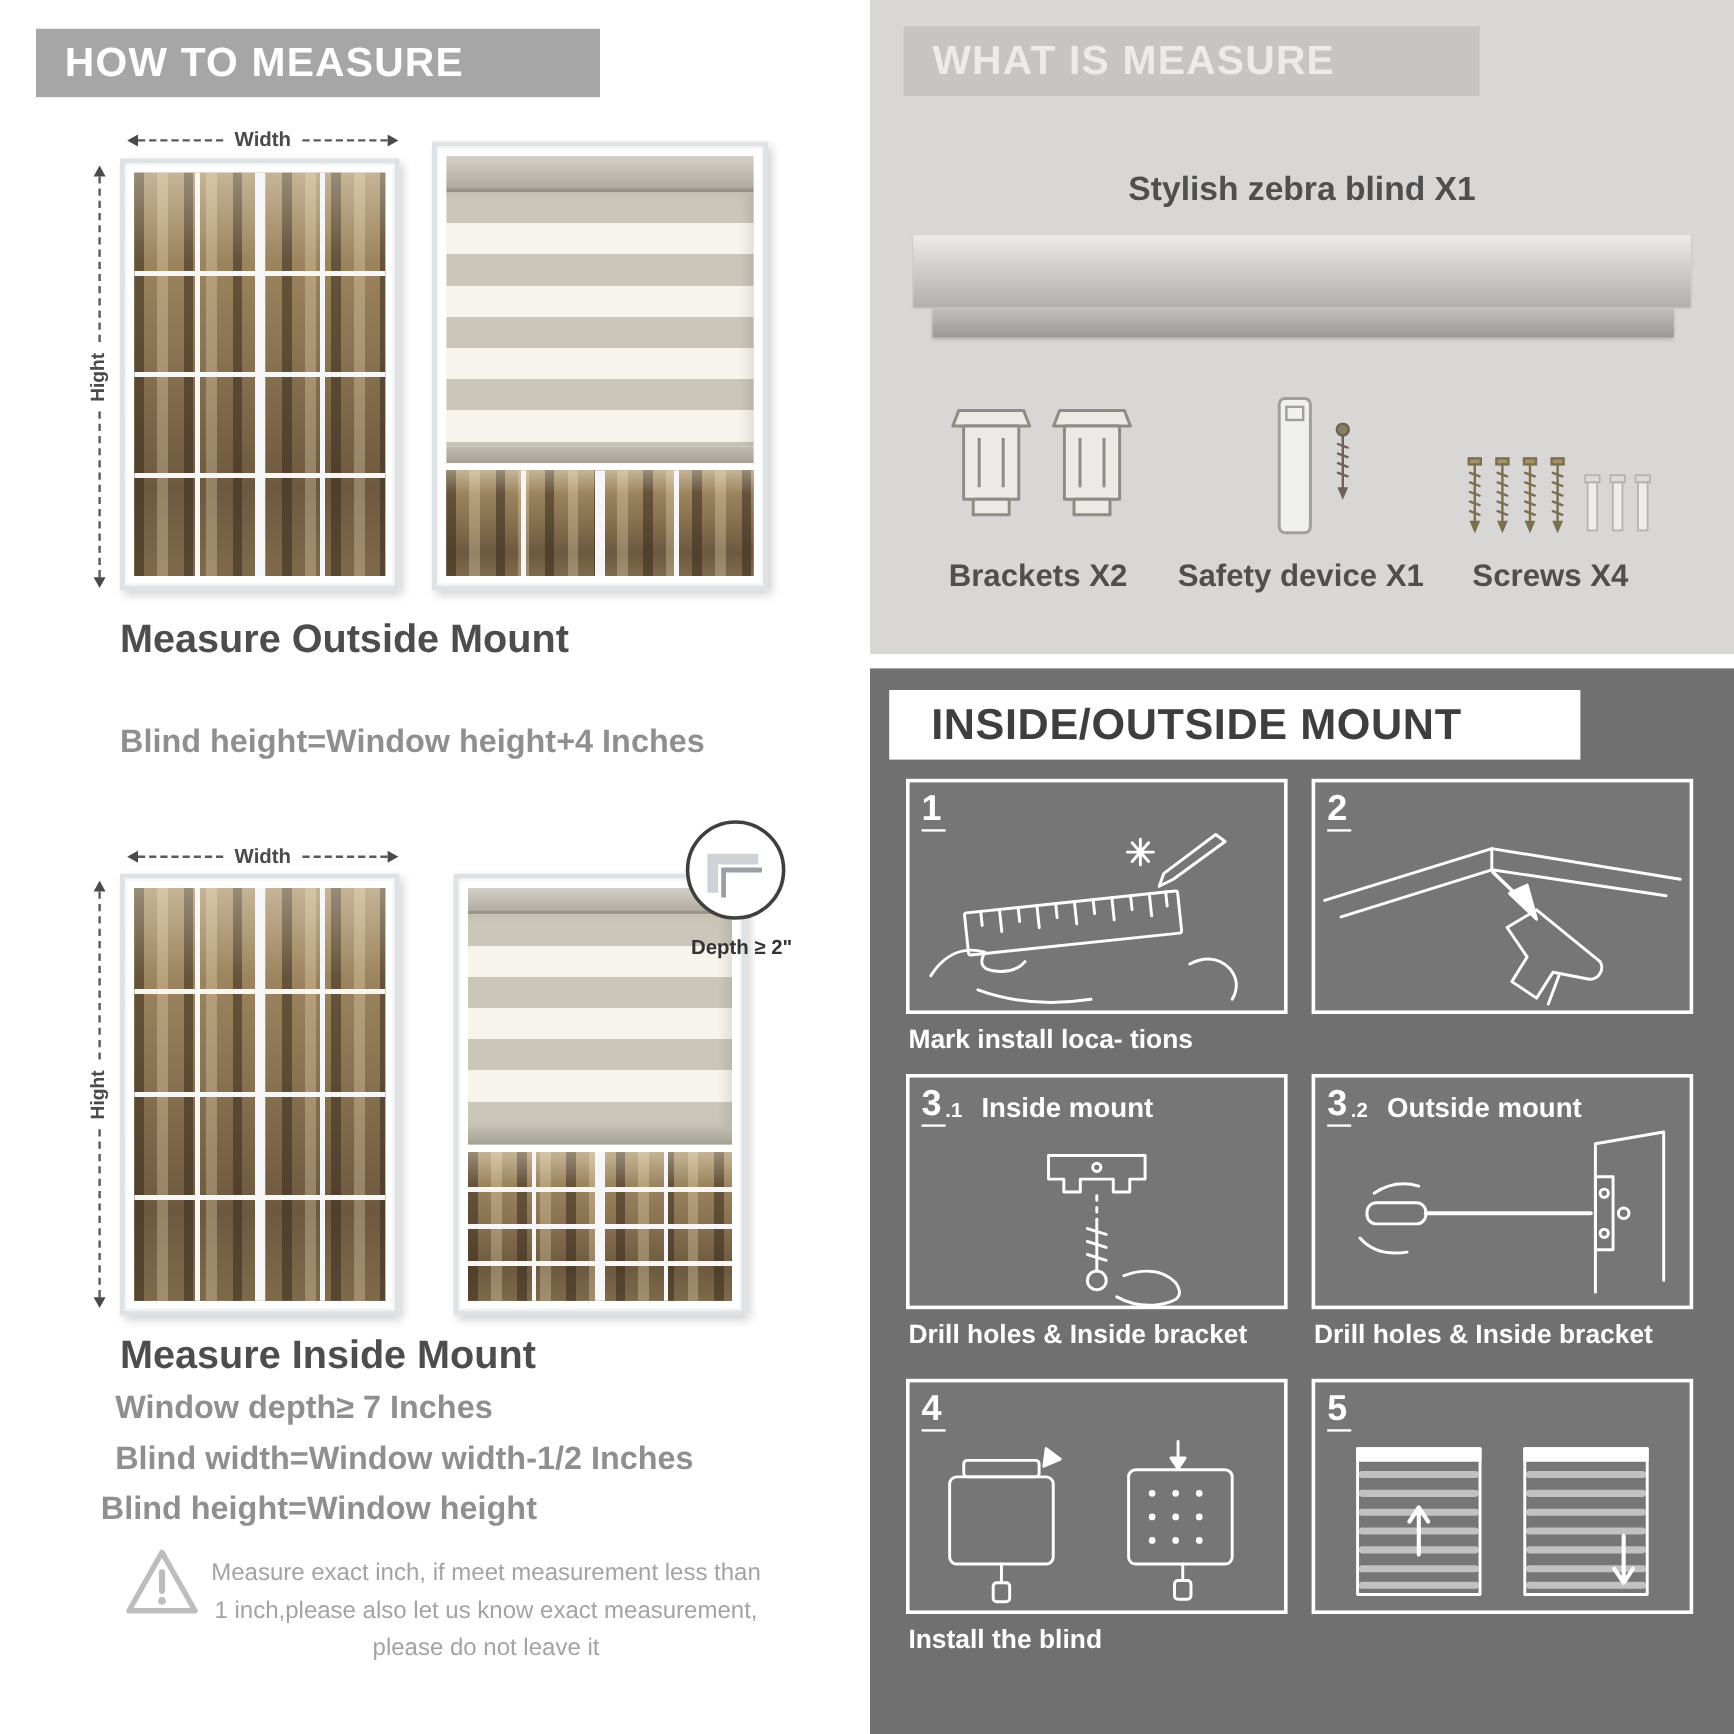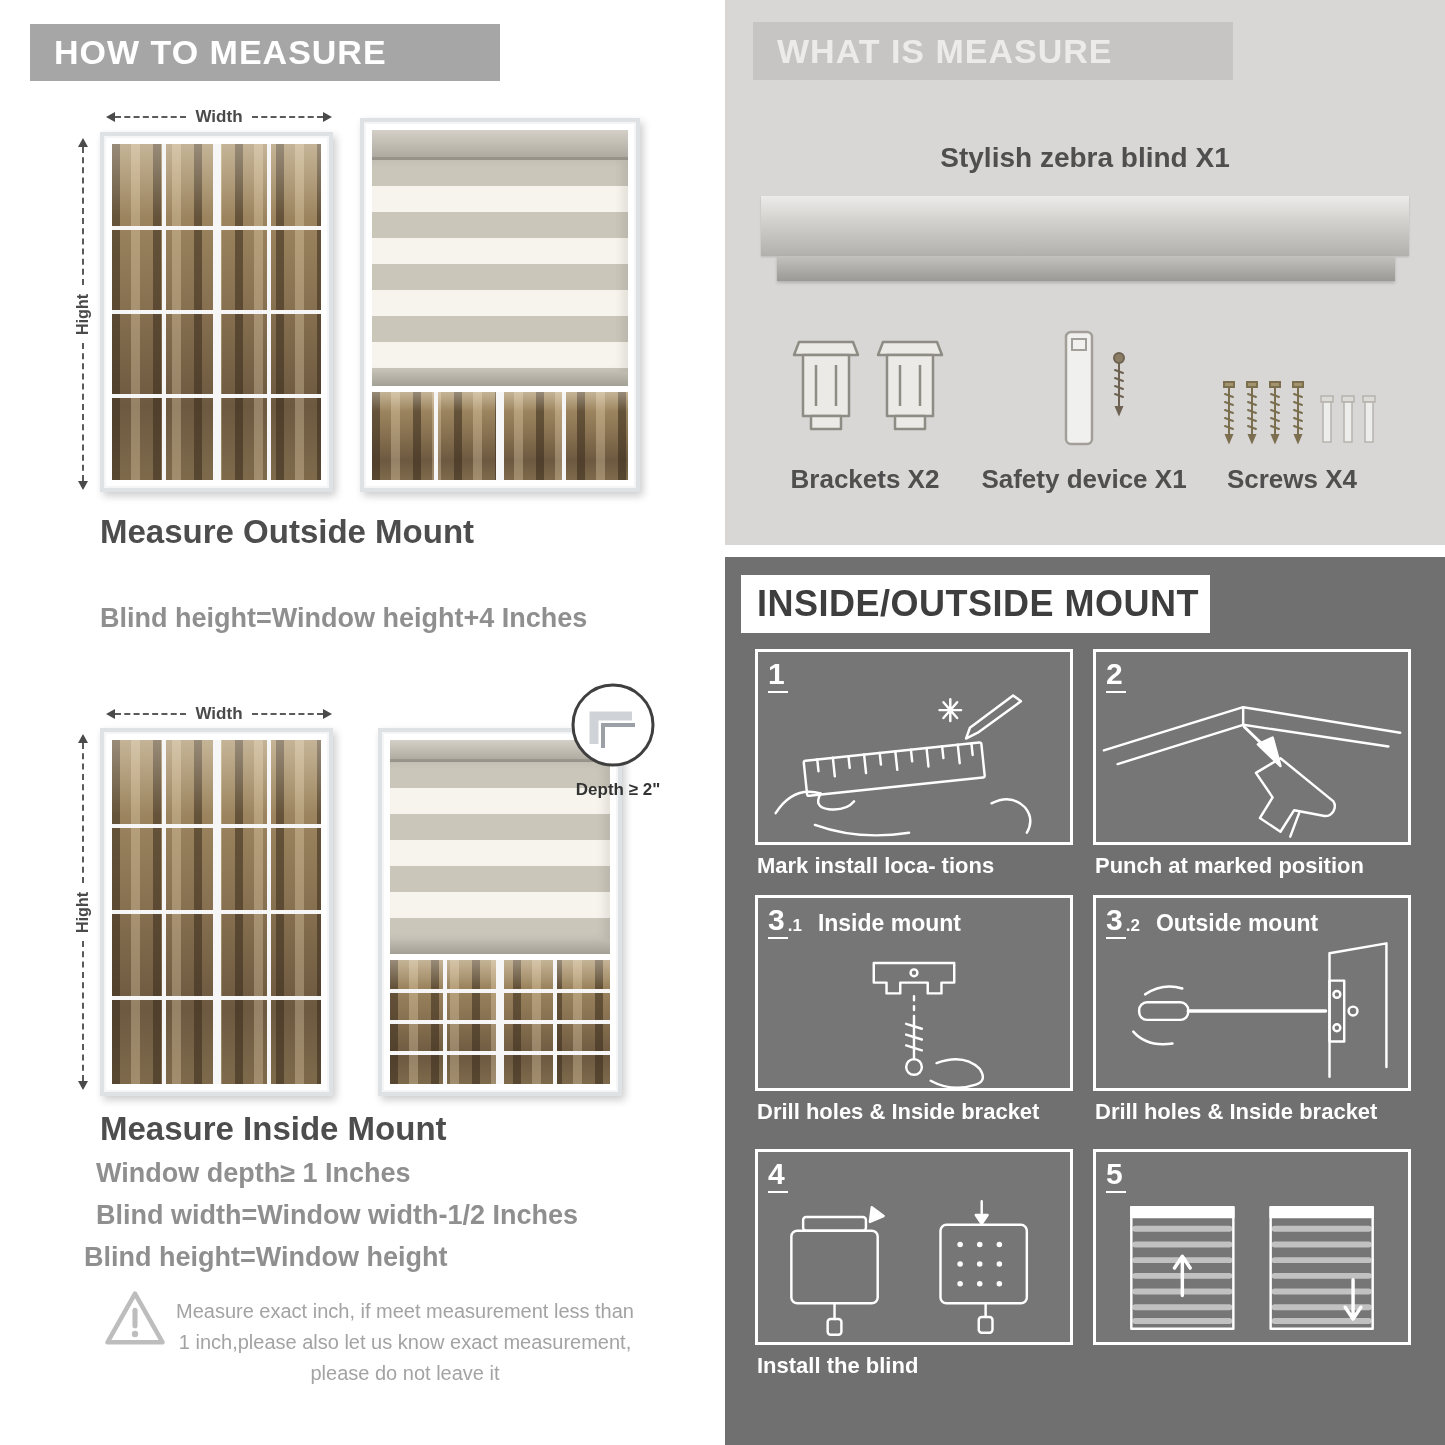--- a/index.html
+++ b/index.html
@@ -72,22 +72,22 @@
     color:#4f4f4f; font-size:28px; font-weight:bold; }
   .headrail { position:absolute; left:36px; top:196px; width:648px; height:60px;
     background:linear-gradient(180deg,#ecebe9 0%,#d4d2cf 40%,#b2b0ac 100%); box-shadow:0 1px 2px rgba(0,0,0,.15); }
   .headrail-lip { position:absolute; left:52px; top:256px; width:618px; height:25px;
     background:linear-gradient(180deg,#c4c2be,#9b9995); box-shadow:0 2px 3px rgba(0,0,0,.18); }
   .item-label { position:absolute; color:#4f4f4f; font-size:26px; font-weight:bold; text-align:center; }
   .icon-abs { position:absolute; }
 
   
   .mount-panel { position:absolute; left:725px; top:557px; width:720px; height:888px; background:#707070; }
-  .banner-mount { position:absolute; left:16px; top:18px; width:469px; height:58px;
-    background:#fff; color:#3e3e3e; display:flex; align-items:center; padding-left:16px;
+  .banner-mount { position:absolute; left:16px; top:18px; width:576px; height:58px;
+    background:#fff; color:#3e3e3e; display:flex; align-items:center; padding-left:35px;
     font-size:36px; font-weight:bold; letter-spacing:.5px; }
   .step-card { position:absolute; width:318px; height:196px; border:3px solid #fff; background:#767676; }
   .step-head { position:absolute; left:10px; top:6px; display:flex; align-items:flex-start; color:#fff; }
   .step-num { font-size:30px; font-weight:bold; border-bottom:2px solid #fff; padding:0 3px 1px 0; line-height:1.05; }
   .step-sub { font-size:17px; font-weight:bold; margin-top:12px; }
   .step-title { font-size:23px; font-weight:bold; margin:6px 0 0 16px; }
   .step-art { position:absolute; left:0; top:40px; width:100%; height:152px; }
   .step-caption { position:absolute; width:330px; color:#fff; font-size:22px; font-weight:bold; }
 
   svg { display:block; }
@@ -168,21 +168,21 @@
   </div>
   <div class="depth-circle" style="left:570px; top:682px;">
     <svg width="86" height="86" viewBox="0 0 86 86">
       <circle cx="43" cy="43" r="40" fill="#ffffff" stroke="#3f3f3f" stroke-width="3"></circle>
       <path d="M24 62 V34 h38" fill="none" stroke="#cfd3d7" stroke-width="9"></path>
       <path d="M33 66 V43 h32" fill="none" stroke="#9aa0a6" stroke-width="4"></path>
     </svg>
   </div>
   <div class="depth-label" style="left:548px; top:780px;">Depth ≥ 2"</div>
   <div class="heading" style="left:100px; top:1110px;">Measure Inside Mount</div>
-  <div class="bodyline" style="left:96px; top:1158px;">Window depth≥ 1 Inches</div>
+  <div class="bodyline" style="left:96px; top:1158px;">Window depth≥ 7 Inches</div>
   <div class="bodyline" style="left:96px; top:1200px;">Blind width=Window width-1/2 Inches</div>
   <div class="bodyline" style="left:84px; top:1242px;">Blind height=Window height</div>
 
   <div class="icon-abs" style="left:103px; top:1288px;">
     <svg width="64" height="60" viewBox="0 0 100 92">
       <path d="M50 8 L93 84 L7 84 Z" fill="none" stroke="#bdbdbd" stroke-width="7" stroke-linejoin="round"></path>
       <line x1="50" y1="34" x2="50" y2="58" stroke="#bdbdbd" stroke-width="8" stroke-linecap="round"></line>
       <circle cx="50" cy="71" r="5" fill="#bdbdbd"></circle>
     </svg>
   </div>
@@ -338,21 +338,20 @@
           <path d="M8 58 L150 14 L310 40"></path>
           <path d="M22 72 L150 32 L298 54"></path>
           <path d="M150 14 L150 32"></path>
           <path d="M176 58 L151 34" stroke-width="3"></path>
           <path d="M188 74 L165 52 l15 -7 z" fill="#fff"></path>
           <path d="M188 66 l54 44 a10 10 0 0 1 -9 15 l-31 -6 -14 22 -21 -14 13 -21 -17 -25 z"></path>
           <path d="M207 122 l-9 24"></path>
         </g>
       </svg>
     </div>
-    <div class="step-caption" style="left:370px; top:296px;">Punch at  marked position</div>
 
     <div class="step-card" style="left:30px; top:338px;">
       <div class="step-head">
         <span class="step-num">3</span>
         <span class="step-sub">.1</span>
         <span class="step-title">Inside mount</span>
       </div>
       <svg class="step-art" viewBox="0 0 318 152">
         <g stroke="#fff" stroke-width="2.5" fill="none" stroke-linecap="round" stroke-linejoin="round">
           <path d="M118 24 h82 v20 h-13 v11 h-14 v-11 h-28 v11 h-14 v-11 h-13 z"></path>

